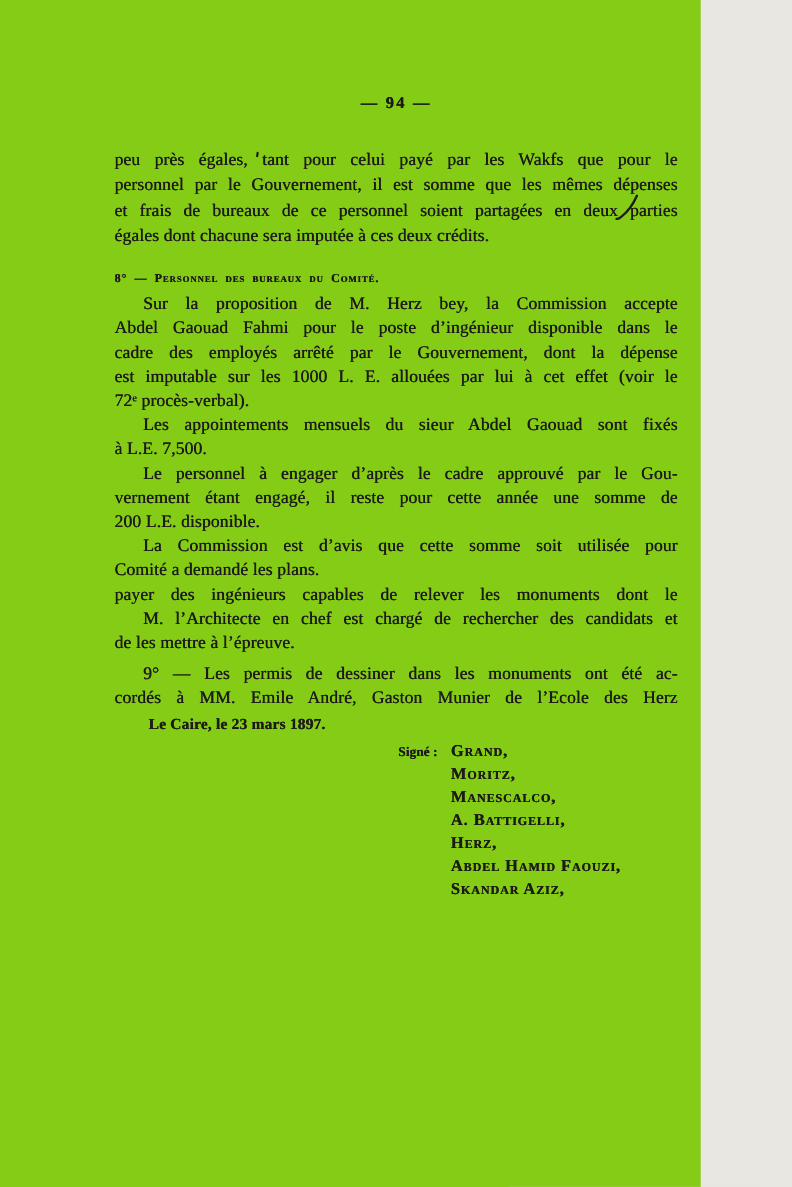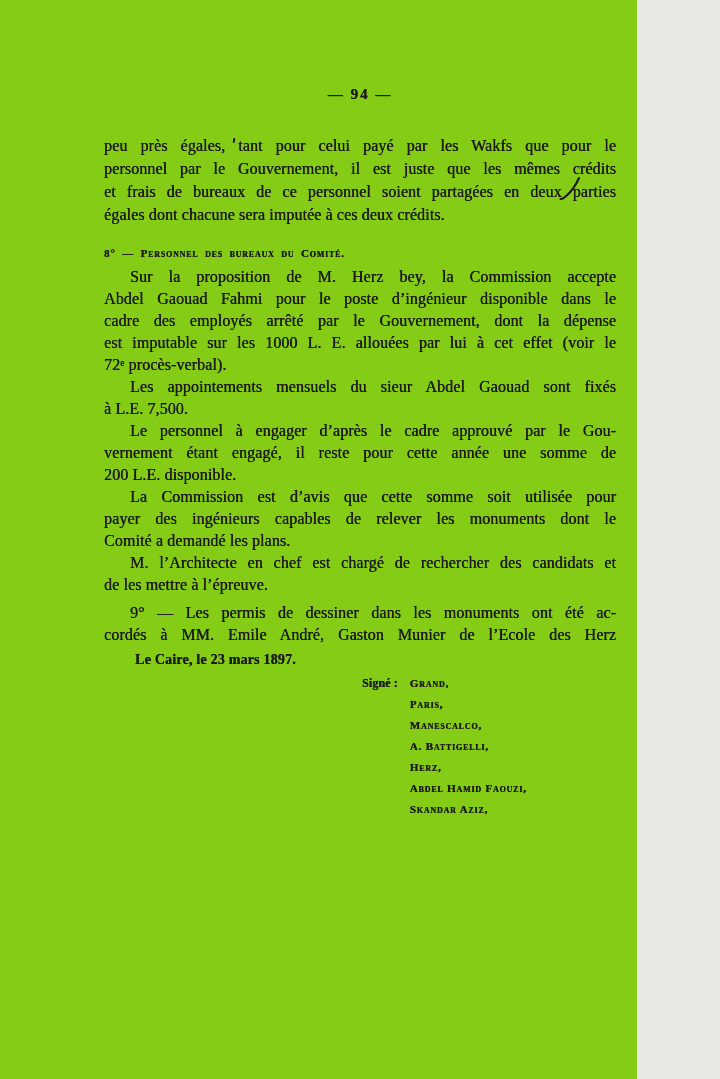--- a/index.html
+++ b/index.html
@@ -36,41 +36,41 @@
     margin-top:4px;padding-left:31px;
     font-size:14px;line-height:20px;font-weight:bold;letter-spacing:0.2px;
   }
   .sig-block{
     margin-top:3px;display:flex;align-items:flex-start;
     padding-left:258px;
   }
   .sig-label{font-size:12px;font-weight:bold;white-space:nowrap;line-height:21px;}
   .sig-names{margin-left:12px;}
   .sig-name{
-    font-variant:small-caps;font-size:11px;line-height:21px;
+    font-variant:small-caps;font-size:15px;line-height:21px;
     font-weight:bold;letter-spacing:0.8px;white-space:nowrap;
   }
   .ink-mark{position:absolute;left:559px;top:176px;}
   .ink-dot{
     position:absolute;left:233px;top:138px;width:2px;height:5px;
     background:#1d1b18;border-radius:1px;transform:rotate(8deg);
   }
 </style>
 </head>
 <body>
 
 <div class="page">
 
   <div class="page-number">— 94 —</div>
 
   <main class="text-column">
 
     <section class="para intro">
       <div class="bl">peu près égales, tant pour celui payé par les Wakfs que pour le</div>
-      <div class="bl">personnel par le Gouvernement, il est juste que les mêmes crédits</div>
+      <div class="bl">personnel par le Gouvernement, il est somme que les mêmes dépenses</div>
       <div class="bl">et frais de bureaux de ce personnel soient partagées en deux parties</div>
       <div class="bl last">égales dont chacune sera imputée à ces deux crédits.</div>
     </section>
 
     <h2 class="heading">8° — Personnel des bureaux du Comité.</h2>
 
     <section class="para p1">
       <div class="bl indent">Sur la proposition de M. Herz bey, la Commission accepte</div>
       <div class="bl">Abdel Gaouad Fahmi pour le poste d’ingénieur disponible dans le</div>
       <div class="bl">cadre des employés arrêté par le Gouvernement, dont la dépense</div>
@@ -84,41 +84,41 @@
     </section>
 
     <section class="para">
       <div class="bl indent">Le personnel à engager d’après le cadre approuvé par le Gou-</div>
       <div class="bl">vernement étant engagé, il reste pour cette année une somme de</div>
       <div class="bl last">200 L.E. disponible.</div>
     </section>
 
     <section class="para">
       <div class="bl indent">La Commission est d’avis que cette somme soit utilisée pour</div>
+      <div class="bl last">Comité a demandé les plans.</div>
       <div class="bl">payer des ingénieurs capables de relever les monuments dont le</div>
-      <div class="bl last">Comité a demandé les plans.</div>
     </section>
 
     <section class="para">
       <div class="bl indent">M. l’Architecte en chef est chargé de rechercher des candidats et</div>
       <div class="bl last">de les mettre à l’épreuve.</div>
     </section>
 
     <section class="para s9">
       <div class="bl indent">9° — Les permis de dessiner dans les monuments ont été ac-</div>
       <div class="bl">cordés à MM. Emile André, Gaston Munier de l’Ecole des Herz</div>
     </section>
 
     <div class="dateline">Le Caire, le 23 mars 1897.</div>
 
     <div class="sig-block">
       <span class="sig-label">Signé :</span>
       <div class="sig-names">
         <div class="sig-name">Grand,</div>
-        <div class="sig-name">Paris,</div>
+        <div class="sig-name">Moritz,</div>
         <div class="sig-name">Manescalco,</div>
         <div class="sig-name">A. Battigelli,</div>
         <div class="sig-name">Herz,</div>
         <div class="sig-name">Abdel Hamid Faouzi,</div>
         <div class="sig-name">Skandar Aziz,</div>
       </div>
     </div>
 
   </main>
 

